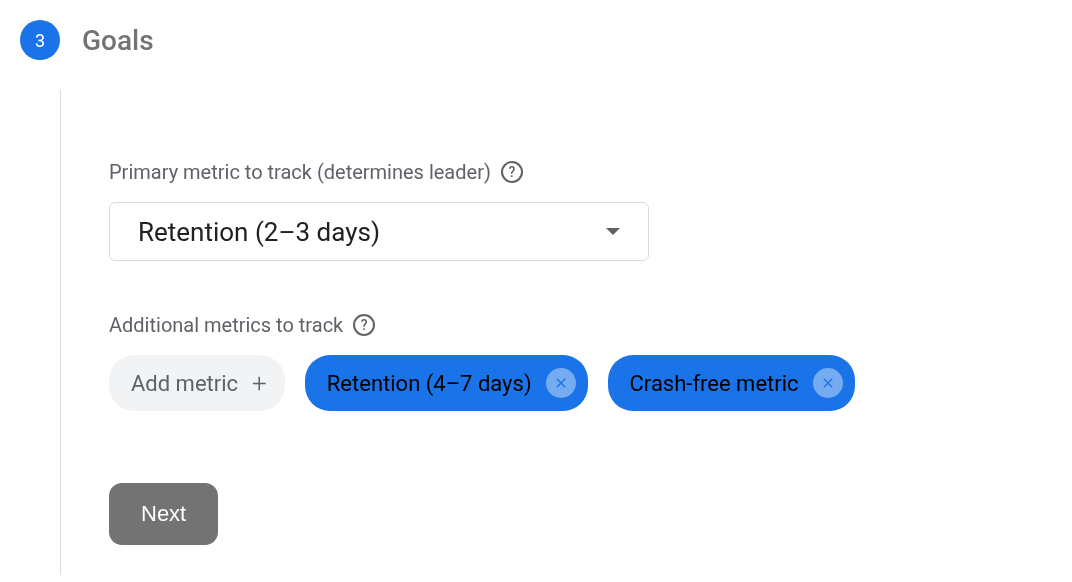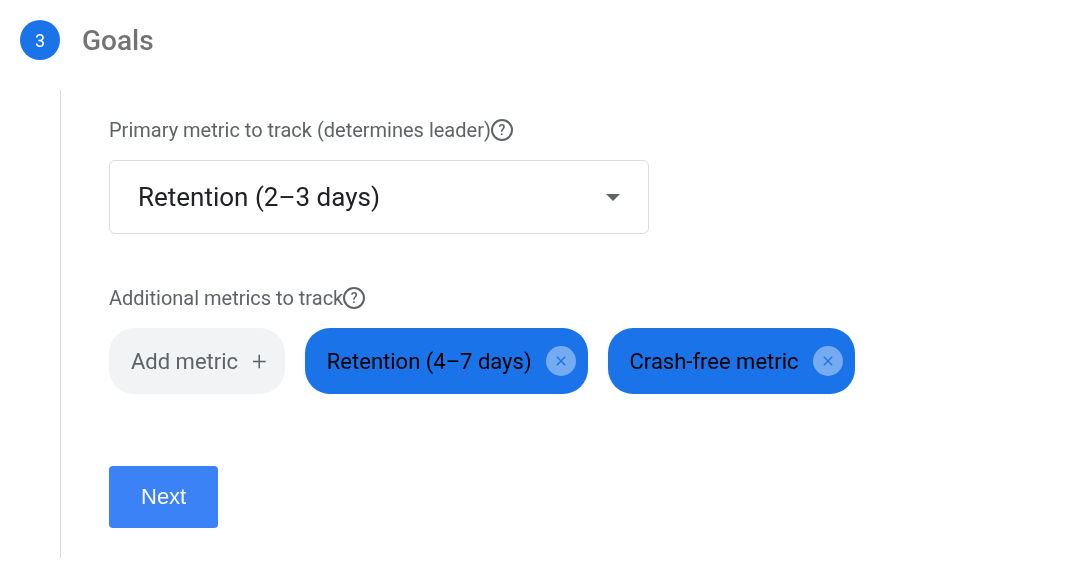--- a/index.html
+++ b/index.html
@@ -39,43 +39,45 @@
     .step-body {
       margin-left: 40px;
       border-left: 1px solid #dadce0;
       padding-left: 48px;
       padding-top: 28px;
       padding-bottom: 30px;
     }
     .field-label {
       display: flex;
       align-items: center;
+      gap: 10px;
       font-size: 20px;
       color: #5f6368;
       margin-bottom: 18px;
+      margin-top: 42px;
     }
     .help-icon {
       width: 22px;
       height: 22px;
       border: 2px solid #5f6368;
       border-radius: 50%;
       display: flex;
       align-items: center;
       justify-content: center;
       font-size: 14px;
       color: #5f6368;
       font-weight: 500;
       cursor: pointer;
     }
     .select-box {
       display: flex;
       align-items: center;
       justify-content: space-between;
       width: 540px;
-      height: 74px;
+      height: 59px;
       border: 1px solid #dadce0;
       border-radius: 6px;
       padding: 0 28px;
       cursor: pointer;
       margin-bottom: 52px;
     }
     .select-value {
       font-size: 26px;
       color: #202124;
     }
@@ -88,21 +90,21 @@
     }
     .chips-row {
       display: flex;
       gap: 20px;
       align-items: center;
       margin-bottom: 72px;
     }
     .chip {
       display: flex;
       align-items: center;
-      height: 66px;
+      height: 56px;
       border-radius: 25px;
       padding: 0 12px 0 22px;
       font-size: 22px;
       gap: 14px;
     }
     .chip-add {
       background: #f1f3f4;
       color: #5f6368;
       cursor: pointer;
       padding-right: 18px;
@@ -125,26 +127,26 @@
       display: flex;
       align-items: center;
       justify-content: center;
       cursor: pointer;
     }
     .chip-close svg {
       width: 16px;
       height: 16px;
     }
     .next-button {
-      background: #3b82f6;
+      background: #737373;
       color: #fff;
       font-size: 22px;
       font-weight: 500;
       border: none;
-      border-radius: 4px;
+      border-radius: 13px;
       padding: 18px 32px;
       cursor: pointer;
     }
   </style>
 </head>
 <body>
 
 <div class="step-header">
   <div class="step-number">3</div>
   <div class="step-title">Goals</div>

